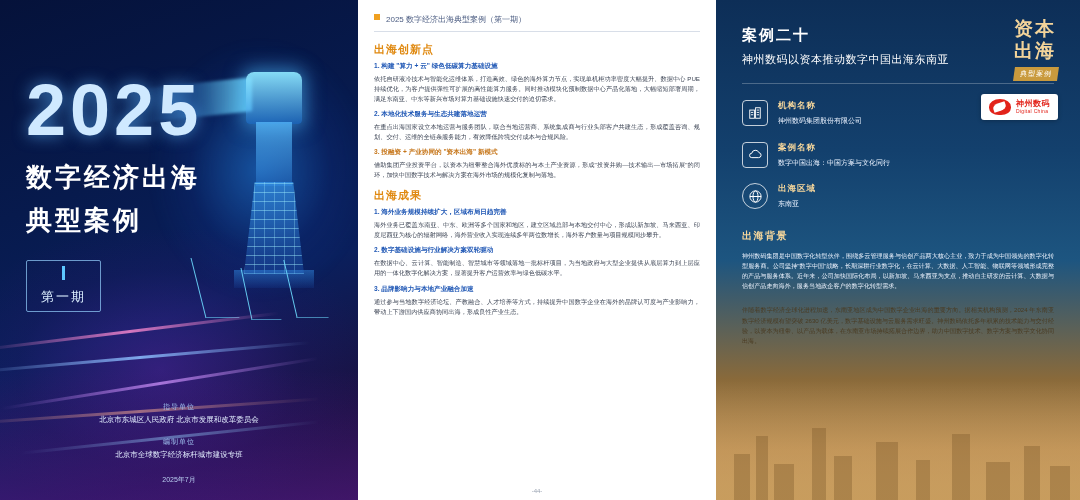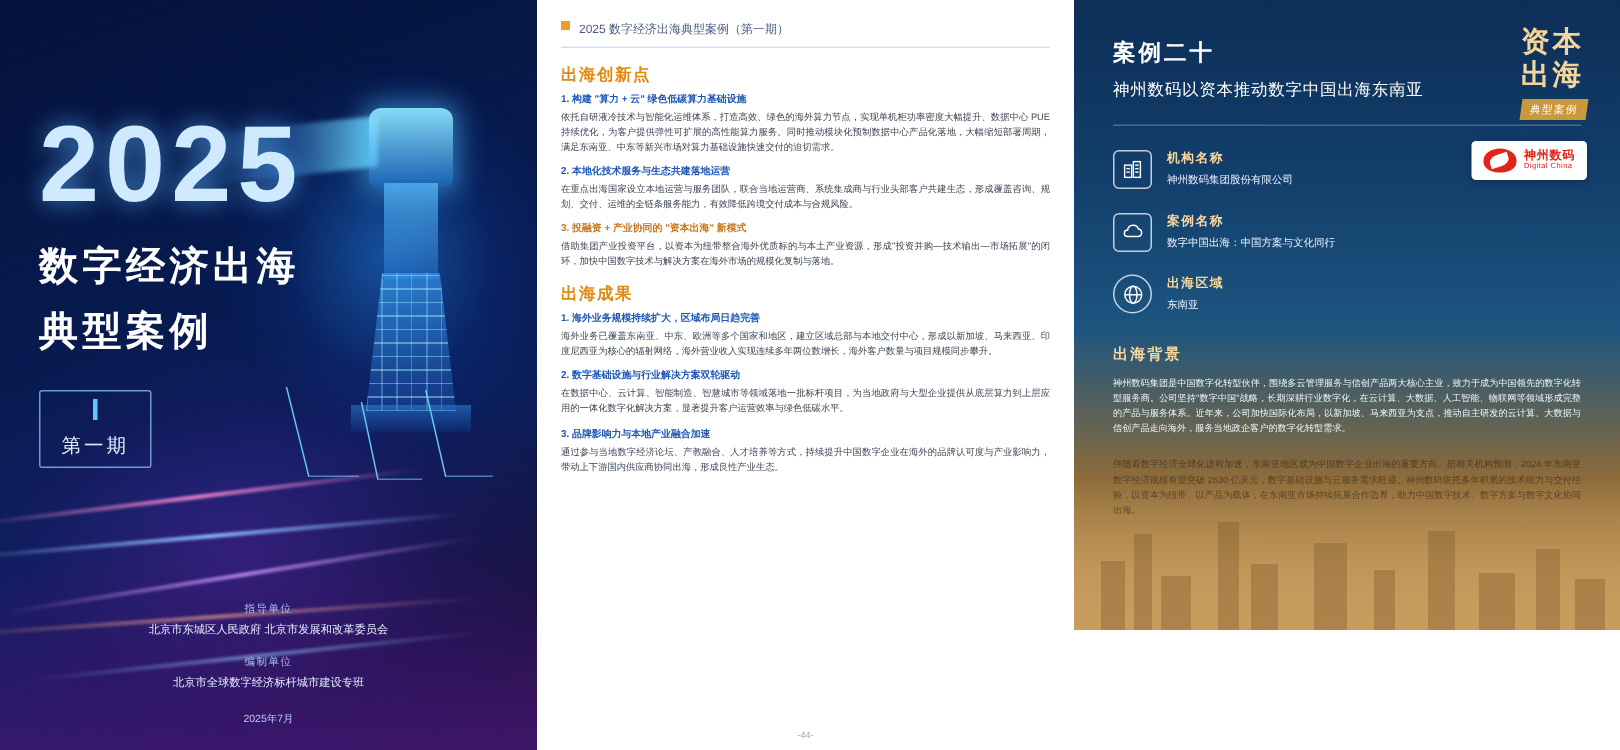--- a/index.html
+++ b/index.html
@@ -122,21 +122,21 @@
     margin: 8px 0 5px 0;
   }
   .sec-title.first { margin-top: 2px; }
   .para { font-size: 6.2px; line-height: 1.62; color: #3c4454; text-align: justify; margin: 0 0 6px 0; }
   .sub { font-size: 6.6px; font-weight: bold; color: #1f57b5; margin: 5px 0 3px 0; }
   .sub.orange { color: #c6761a; }
   .tp-foot { position: absolute; left: 0; bottom: 6px; width: 100%; text-align: center; font-size: 6px; color: #9aa3b2; }
 
   
   .casepage {
-    position: relative; width: 364px; height: 420px; flex: 0 0 364px;
+    position: relative; width: 364px; height: 500px; flex: 0 0 364px;
     background: linear-gradient(180deg,#0d2e57 0%,#13406d 30%,#1d5580 52%,#8a6a3a 76%,#caa068 90%,#e0bd86 100%);
     overflow: hidden;
   }
   .cp-top { position: relative; padding: 26px 20px 0 26px; }
   .cp-kicker { color: #ffffff; font-size: 15px; font-weight: bold; letter-spacing: 2px; }
   .cp-title { color: #ffffff; font-size: 11px; margin-top: 7px; letter-spacing: .5px; }
   .cp-stamp {
     position: absolute; right: 22px; top: 18px; text-align: left;
   }
   .cp-stamp .big { color: #f3d49a; font-size: 19px; font-weight: bold; letter-spacing: 2px; line-height: 1.15; }

